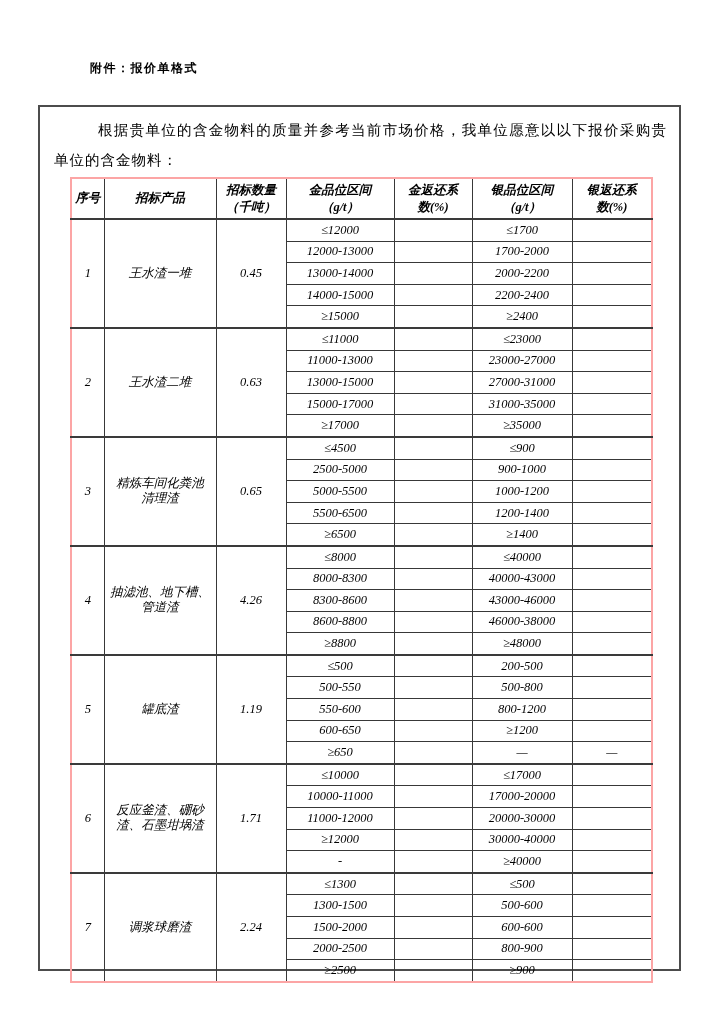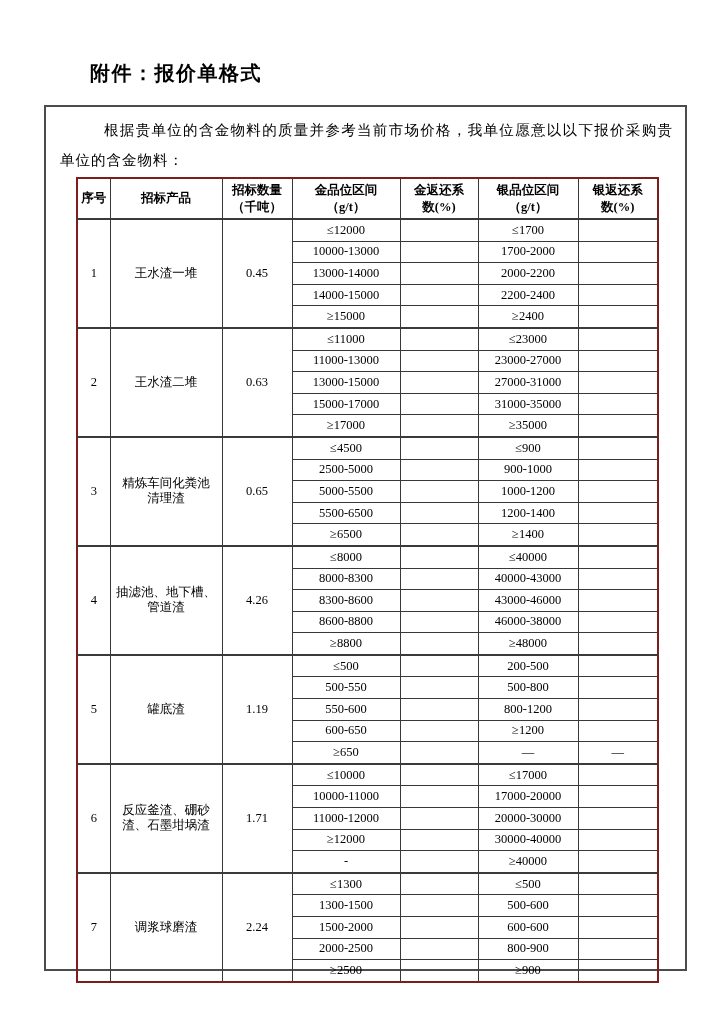--- a/index.html
+++ b/index.html
@@ -3,40 +3,41 @@
 <meta charset="utf-8">
 <style>
   html,body{margin:0;padding:0;}
   body{
     width:724px;height:1024px;background:#ffffff;color:#000;
     font-family:"Liberation Serif","DejaVu Serif",serif;
     position:relative;overflow:hidden;
   }
   .doc-title{
     position:absolute;left:90px;top:60px;
-    font-size:20px;font-weight:bold;letter-spacing:1.5px;
+    font-size:12px;font-weight:bold;letter-spacing:1.5px;
   }
   .outer-box{
-    position:absolute;left:44px;top:105px;
+    position:absolute;left:38px;top:105px;
     width:639px;height:862px;
     border:2px solid #4c4c4c;
     box-sizing:content-box;
   }
   .intro{
     margin:8px 12px 0 14px;
     text-indent:44px;
     font-size:14.5px;line-height:30px;
     letter-spacing:1px;
     text-align:justify;
   }
   table.quote{
     margin:2px 0 0 30px;
     border-collapse:collapse;
     table-layout:fixed;
-    border:2px solid #7f1d1d;
+    border:2px solid #fca5a5;
+    font-style:italic;
   }
   table.quote th, table.quote td{
     border:1px solid #383838;
     text-align:center;vertical-align:middle;
     padding:0 2px;
     overflow:hidden;
   }
   table.quote th{
     font-size:12.5px;font-weight:bold;
     line-height:17px;height:39px;
@@ -92,21 +93,21 @@
           <tr>
             <td rowspan="5" class="no">1</td>
             <td rowspan="5" class="product">王水渣一堆</td>
             <td rowspan="5" class="quantity">0.45</td>
             <td>≤12000</td>
             <td></td>
             <td>≤1700</td>
             <td></td>
           </tr>
           <tr>
-            <td>10000-13000</td>
+            <td>12000-13000</td>
             <td></td>
             <td>1700-2000</td>
             <td></td>
           </tr>
           <tr>
             <td>13000-14000</td>
             <td></td>
             <td>2000-2200</td>
             <td></td>
           </tr>

